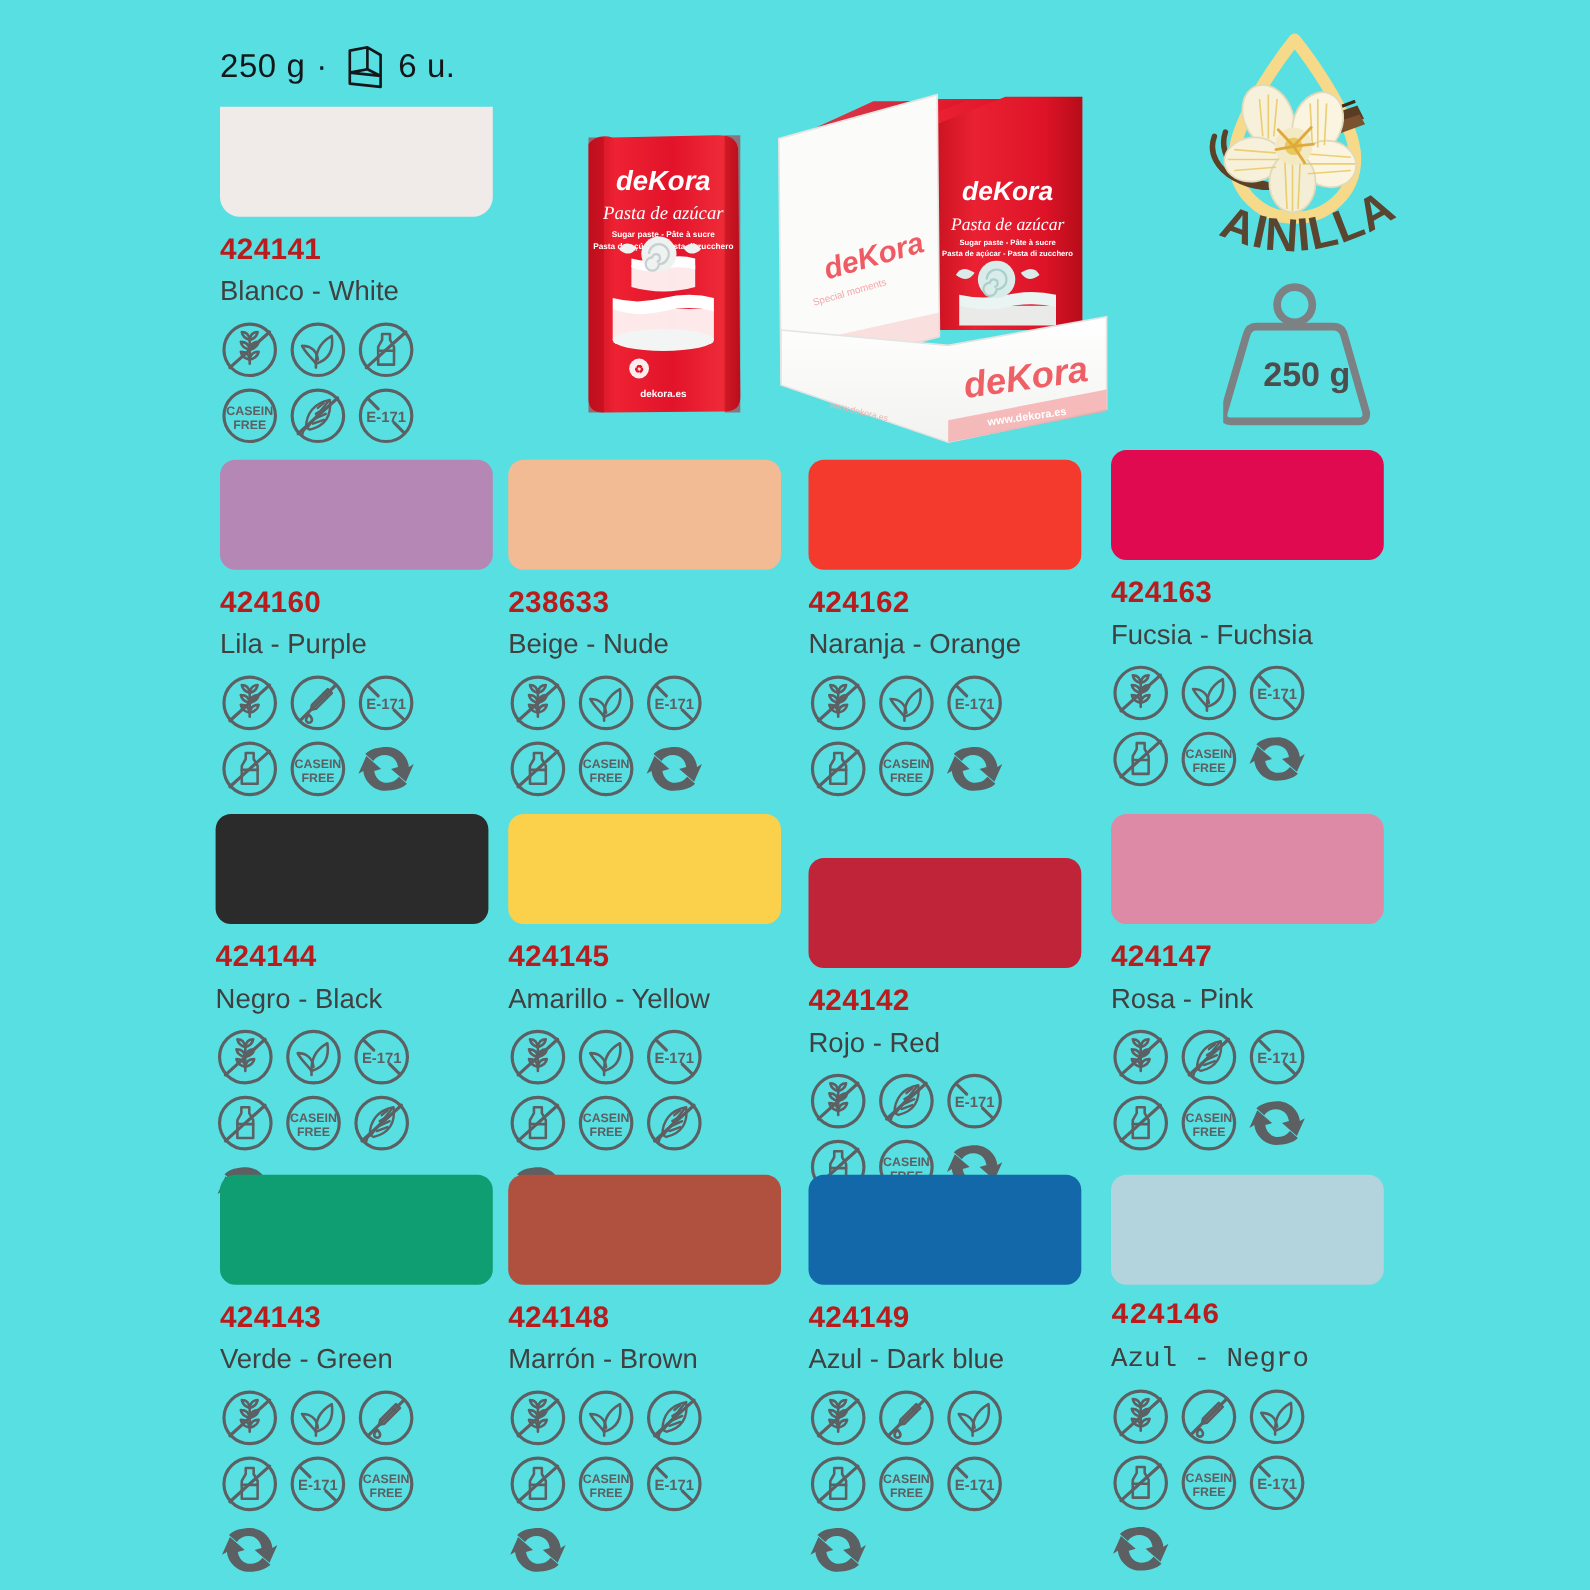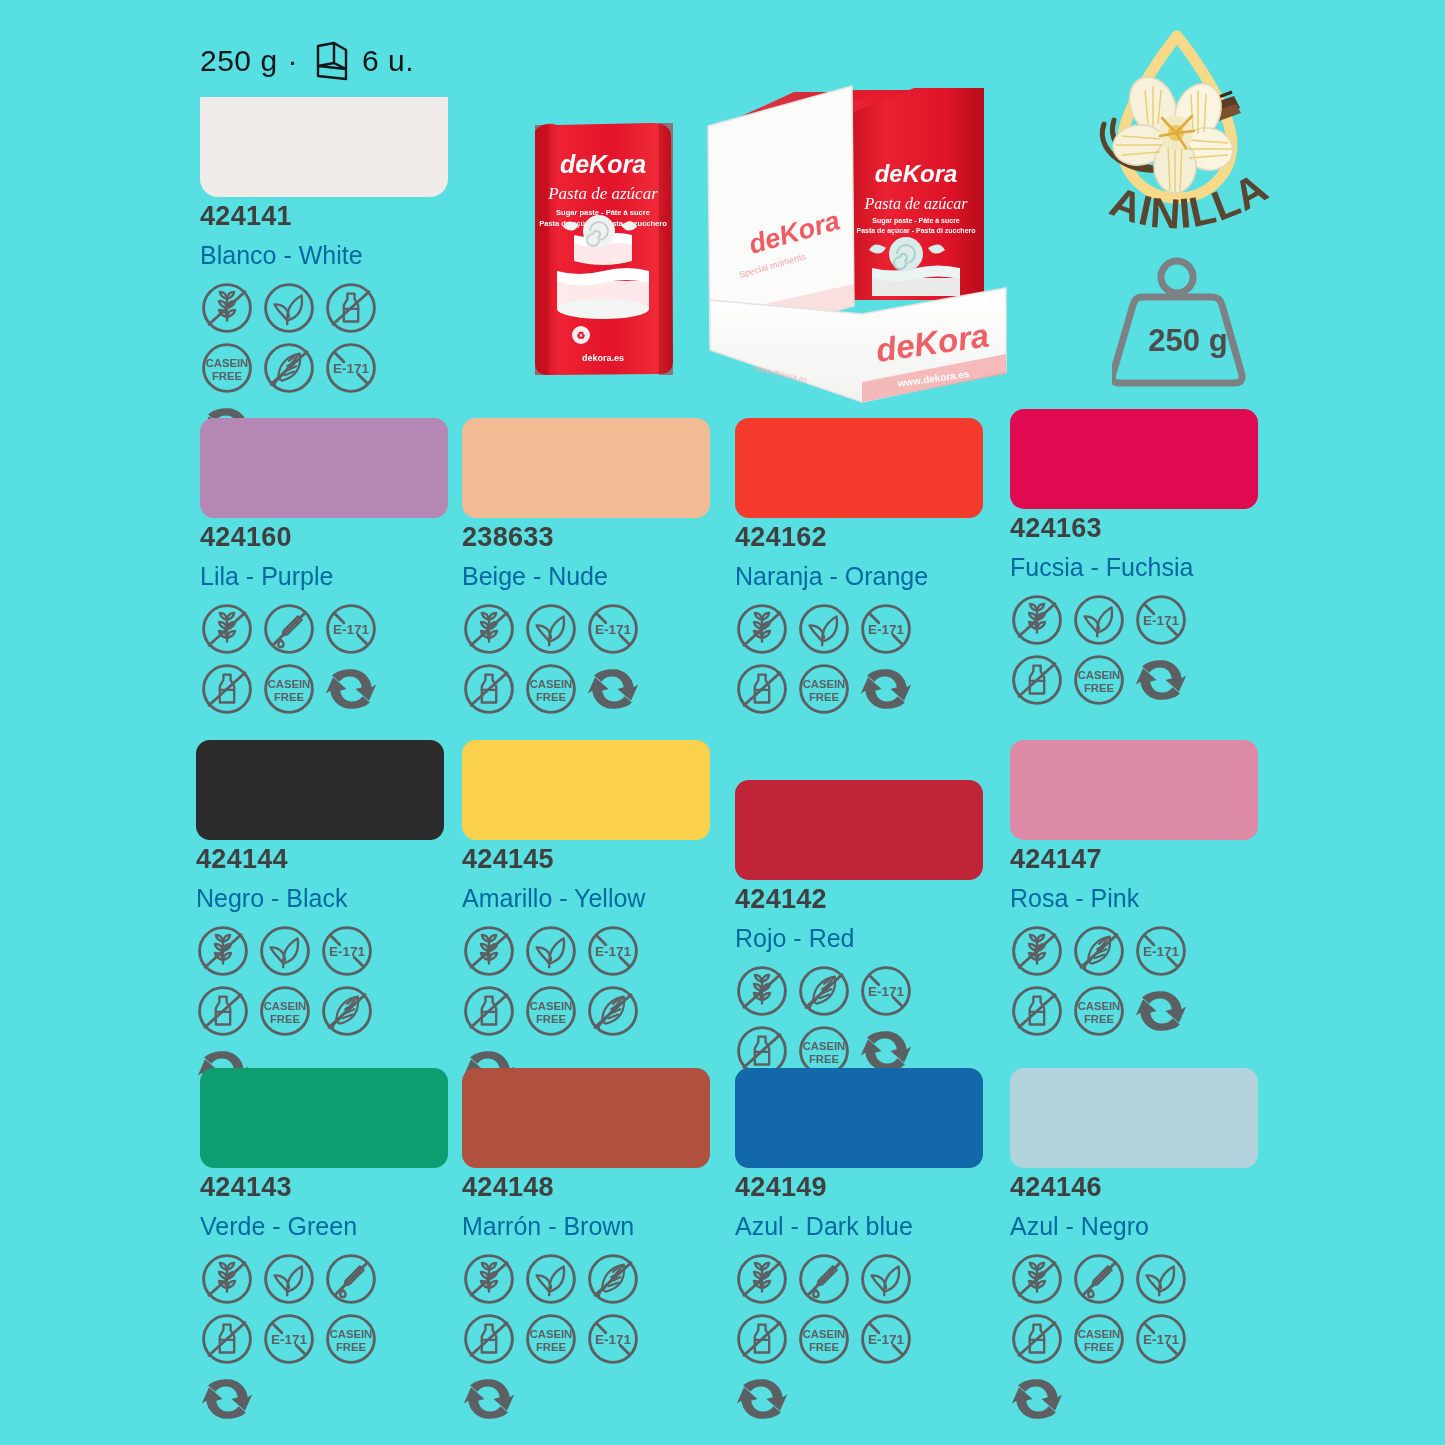--- a/index.html
+++ b/index.html
@@ -39,25 +39,25 @@
 
   
   .prod { position: absolute; }
   .swatch {
     width: 248px; height: 100px;
     border-radius: 0 0 18px 18px;
     background-size: cover;
   }
   .swatch.soft { border-radius: 14px; }
   .code {
-    margin-top: 4px; font-size: 27px; font-weight: 700;
-    color: #404040; letter-spacing: .3px;
+    margin-top: 14px; font-size: 27px; font-weight: 700;
+    color: #b91c1c; letter-spacing: .3px;
   }
   .pname {
-    margin-top: 9px; font-size: 25px; color: #0369a1; white-space: nowrap;
+    margin-top: 9px; font-size: 25px; color: #404040; white-space: nowrap;
   }
   .icons { margin-top: 11px; width: 260px; }
   .icon-row { display: flex; gap: 8px; margin-bottom: 6px; }
   .ic { width: 54px; height: 54px; flex: 0 0 54px; }
   .ic svg { width: 100%; height: 100%; display: block; }
 
   
   .pict { stroke: #5d6063; stroke-width: 3.2; fill: none;
           stroke-linecap: round; stroke-linejoin: round; }
   .ic-txt { font-family: "Liberation Sans", sans-serif; fill: #5d6063;
@@ -759,21 +759,21 @@
           </div>
           <div class="icon-row">
             <div class="ic">
               <svg viewBox="0 0 60 60">
                 <use href="#sym-recyclable"></use>
               </svg>
             </div>
           </div>
         </div>
       </div>
-      <div class="prod" style="left: 1010px; top: 1068px;">
+      <div class="prod" style="left: 1010px; top: 1068px; font-family: Liberation Mono, monospace;">
         <div class="swatch soft" style="background: rgb(179, 212, 220);"></div>
         <div class="code">424146</div>
         <div class="pname">Azul - Negro</div>
         <div class="icons">
           <div class="icon-row">
             <div class="ic">
               <svg viewBox="0 0 60 60">
                 <use href="#sym-gluten-free"></use>
               </svg>
             </div>

